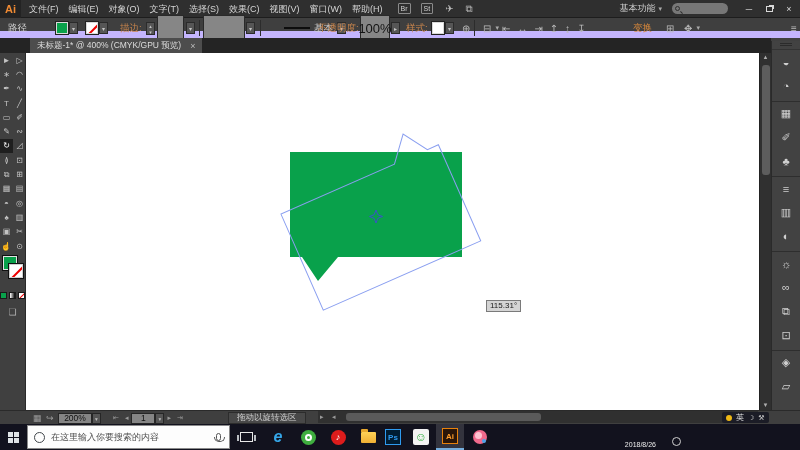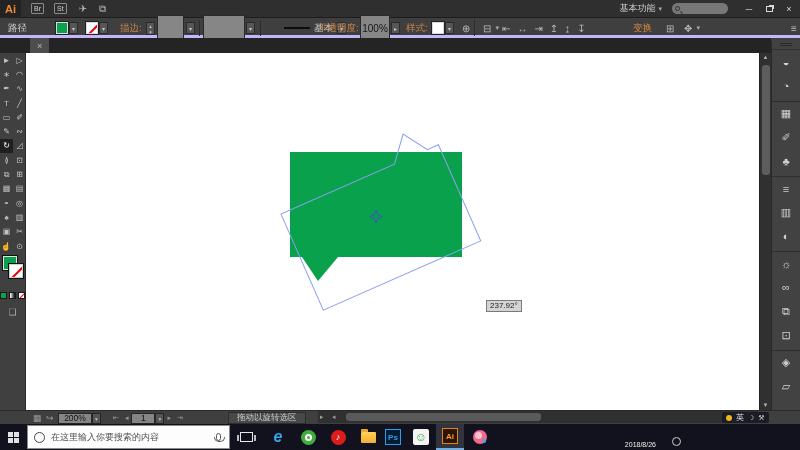--- a/index.html
+++ b/index.html
@@ -27,32 +27,32 @@
   .mag { width: 5px; height: 5px; border: 1px solid #2e2e2e; border-radius: 50%; position: relative; }
   .mag::after { content: ""; position: absolute; width: 3px; height: 1px; background: #2e2e2e;
                 transform: rotate(45deg); left: 4px; top: 5px; }
   .win-controls { display: flex; margin-left: 14px; margin-right: 4px; gap: 6px; align-items: center; }
   .win-btn { width: 14px; text-align: center; color: #d9d9d9; font-size: 9px; }
   .win-restore i { display: block; width: 7px; height: 6px; border: 1px solid #d9d9d9; margin: 0 auto;
                    box-shadow: 2px -2px 0 -1px #d9d9d9; }
 
   
   .controlbar { position: absolute; left: 0; top: 18px; width: 800px; height: 20px; background: #3f3f3f;
-                border-bottom: 3px solid #c4b5fd; font-size: 9.5px; color: #d0d0d0; }
+                border-bottom: 7px solid #c4b5fd; font-size: 9.5px; color: #d0d0d0; }
   .cb { position: absolute; top: 0; height: 20px; display: flex; align-items: center; }
   .gold { color: #c9854c; }
   .orange-link { color: #d8883b; }
   .swatch { width: 12px; height: 12px; border: 1px solid #d9d9d9; outline: 1px solid #222; }
   .swatch.none { background: #fff; position: relative; overflow: hidden; }
   .swatch.none::after { content: ""; position: absolute; left: -2px; top: 5px; width: 18px; height: 2px;
                         background: #e00; transform: rotate(-45deg); }
   .dd { width: 9px; height: 12px; background: #565656; color: #c4c4c4; font-size: 6px; line-height: 12px;
         text-align: center; margin-left: 1px; border: 1px solid #2b2b2b; }
   .field { height: 27px; background: #868686; border: 1px solid #2a2a2a; color: #141414;
-           font-size: 10px; display: flex; align-items: center; justify-content: center; }
+           font-size: 13px; display: flex; align-items: center; justify-content: center; }
   .stepper { width: 9px; height: 13px; background: #565656; border: 1px solid #2b2b2b; color: #c4c4c4;
              font-size: 5px; line-height: 6px; text-align: center; }
   .brushline { width: 26px; height: 2px; background: #0d0d0d; margin-right: 4px; }
   .cbar-icon { color: #b9b9b9; font-size: 10px; margin: 0 4px; }
   .vsep { position: absolute; top: 2px; width: 1px; height: 16px; background: #2c2c2c; }
   .align-ics { display: flex; gap: 7px; }
   .align-ic { font-size: 10px; color: #b9b9b9; }
 
   
   .tabbar { position: absolute; left: 0; top: 38px; width: 771px; height: 15px; background: #242424; }
@@ -176,20 +176,32 @@
 </style>
 </head>
 <body>
 
 <div id="screen">
 
   <div class="ai-app">
 
     <div class="menubar">
       <div class="ai-logo">Ai</div>
+      <div class="menus">
+
+      <span class="menu-item">文件(F)</span>
+          <span class="menu-item">编辑(E)</span>
+          <span class="menu-item">对象(O)</span>
+          <span class="menu-item">文字(T)</span>
+          <span class="menu-item">选择(S)</span>
+          <span class="menu-item">效果(C)</span>
+          <span class="menu-item">视图(V)</span>
+          <span class="menu-item">窗口(W)</span>
+          <span class="menu-item">帮助(H)</span>
+        </div>
       <span class="mini-btn">Br</span>
       <span class="mini-btn">St</span>
       <span class="top-ic">✈</span>
       <span class="top-ic">⧉</span>
       <div class="workspace-switch">
         <span>基本功能</span>
         <span class="caret">▾</span>
       </div>
       <div class="top-search">
         <span class="mag"></span>
@@ -281,20 +293,21 @@
         <span class="cbar-icon">✥</span>
           <span class="caret">▾</span>
       </div>
       <div class="cb" style="left:787px">
           <span class="cbar-icon">≡</span>
         </div>
     </div>
 
     <div class="tabbar">
       <div class="doc-tab">
+        <span>未标题-1* @ 400% (CMYK/GPU 预览)</span>
         <span class="close">×</span>
       </div>
     </div>
 
     <div class="toolbar">
       <div class="tools">
 
       <div class="tool">
             <span>►</span>
           </div>
@@ -391,21 +404,21 @@
       </div>
       <div class="drawmode"><span>❏</span></div>
     </div>
 
     <div class="canvas">
       <svg width="733" height="357" viewBox="0 0 733 357">
         <path d="M264 99 H436 V204 H312 L292 228 L276 204 H264 Z" fill="#09a14b"></path>
         <path fill="none" stroke-width="1" d="M264 99 H436 V204 H312 L292 228 L276 204 H264 Z" transform="rotate(156.23 350 163.5)" stroke="#8a9ff0"></path>
         <path fill="none" stroke-width="1" d="M350 157 L351.8 161.7 L356.5 163.5 L351.8 165.3 L350 170 L348.2 165.3 L343.5 163.5 L348.2 161.7 Z" stroke="#3b52c9"></path>
       </svg>
-      <div class="angle-tip">237.92°</div>
+      <div class="angle-tip">115.31°</div>
     </div>
 
     <div class="vscroll">
       <div class="vs-arrow">▲</div>
       <div class="vs-thumb"></div>
       <div class="vs-arrow bottom">▼</div>
     </div>
 
     <div class="panelstrip">
       <div class="panel-grip">

